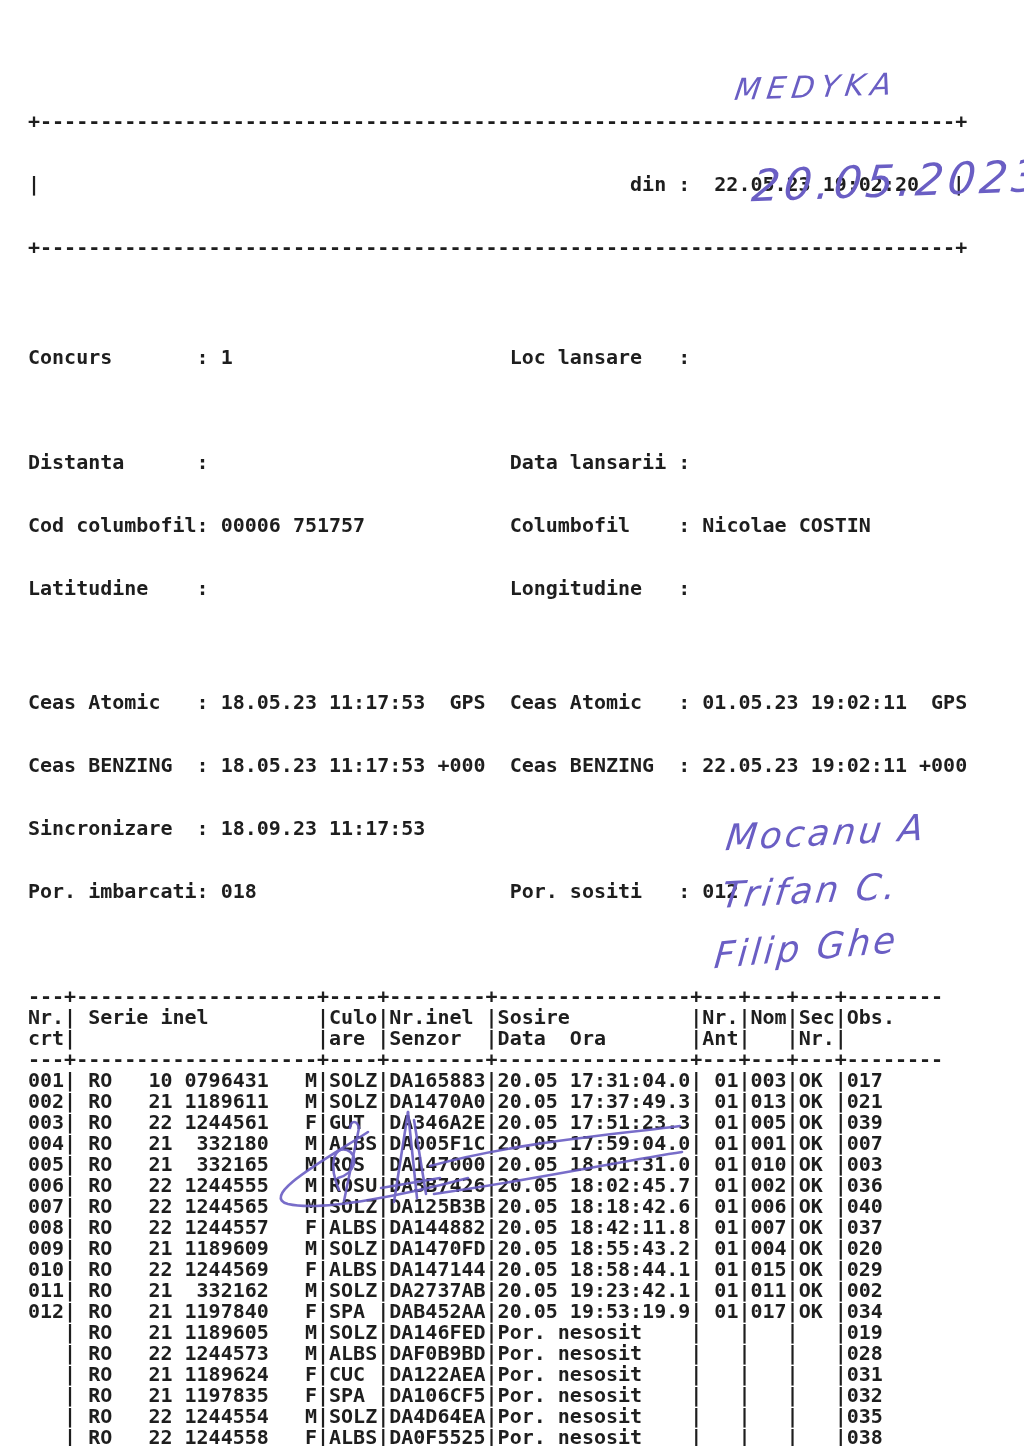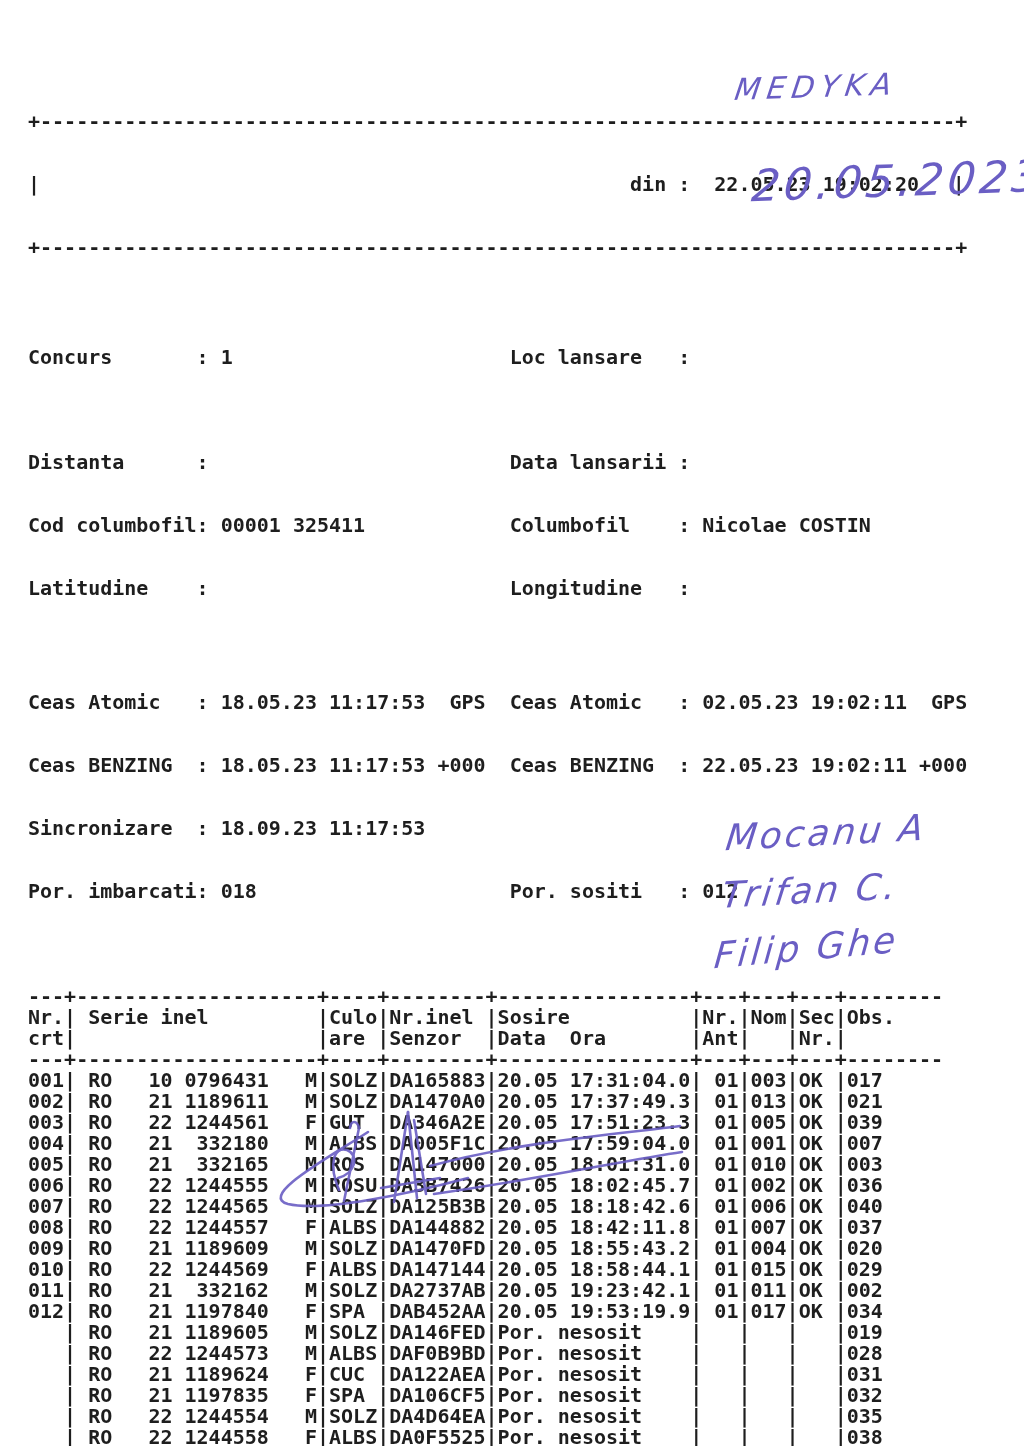--- a/index.html
+++ b/index.html
@@ -59,39 +59,39 @@
 
   <div class="line mt21">
     <span class="c0">Distanta</span>
     <span class="c14">:</span>
     <span class="c40">Data lansarii</span>
     <span class="c54">:</span>
   </div>
   <div class="line">
     <span class="c0">Cod columbofil</span>
     <span class="c14">:</span>
-    <span class="c16">00001 325411</span>
+    <span class="c16">00006 751757</span>
     <span class="c40">Columbofil</span>
     <span class="c54">:</span>
     <span class="c56">Nicolae COSTIN</span>
   </div>
   <div class="line">
     <span class="c0">Latitudine</span>
     <span class="c14">:</span>
     <span class="c40">Longitudine</span>
     <span class="c54">:</span>
   </div>
 
   <div class="line mt22">
     <span class="c0">Ceas Atomic</span>
     <span class="c14">:</span>
     <span class="c16">18.05.23 11:17:53  GPS</span>
     <span class="c40">Ceas Atomic</span>
     <span class="c54">:</span>
-    <span class="c56">02.05.23 19:02:11  GPS</span>
+    <span class="c56">01.05.23 19:02:11  GPS</span>
   </div>
   <div class="line">
     <span class="c0">Ceas BENZING</span>
     <span class="c14">:</span>
     <span class="c16">18.05.23 11:17:53 +000</span>
     <span class="c40">Ceas BENZING</span>
     <span class="c54">:</span>
     <span class="c56">22.05.23 19:02:11 +000</span>
   </div>
   <div class="line">

